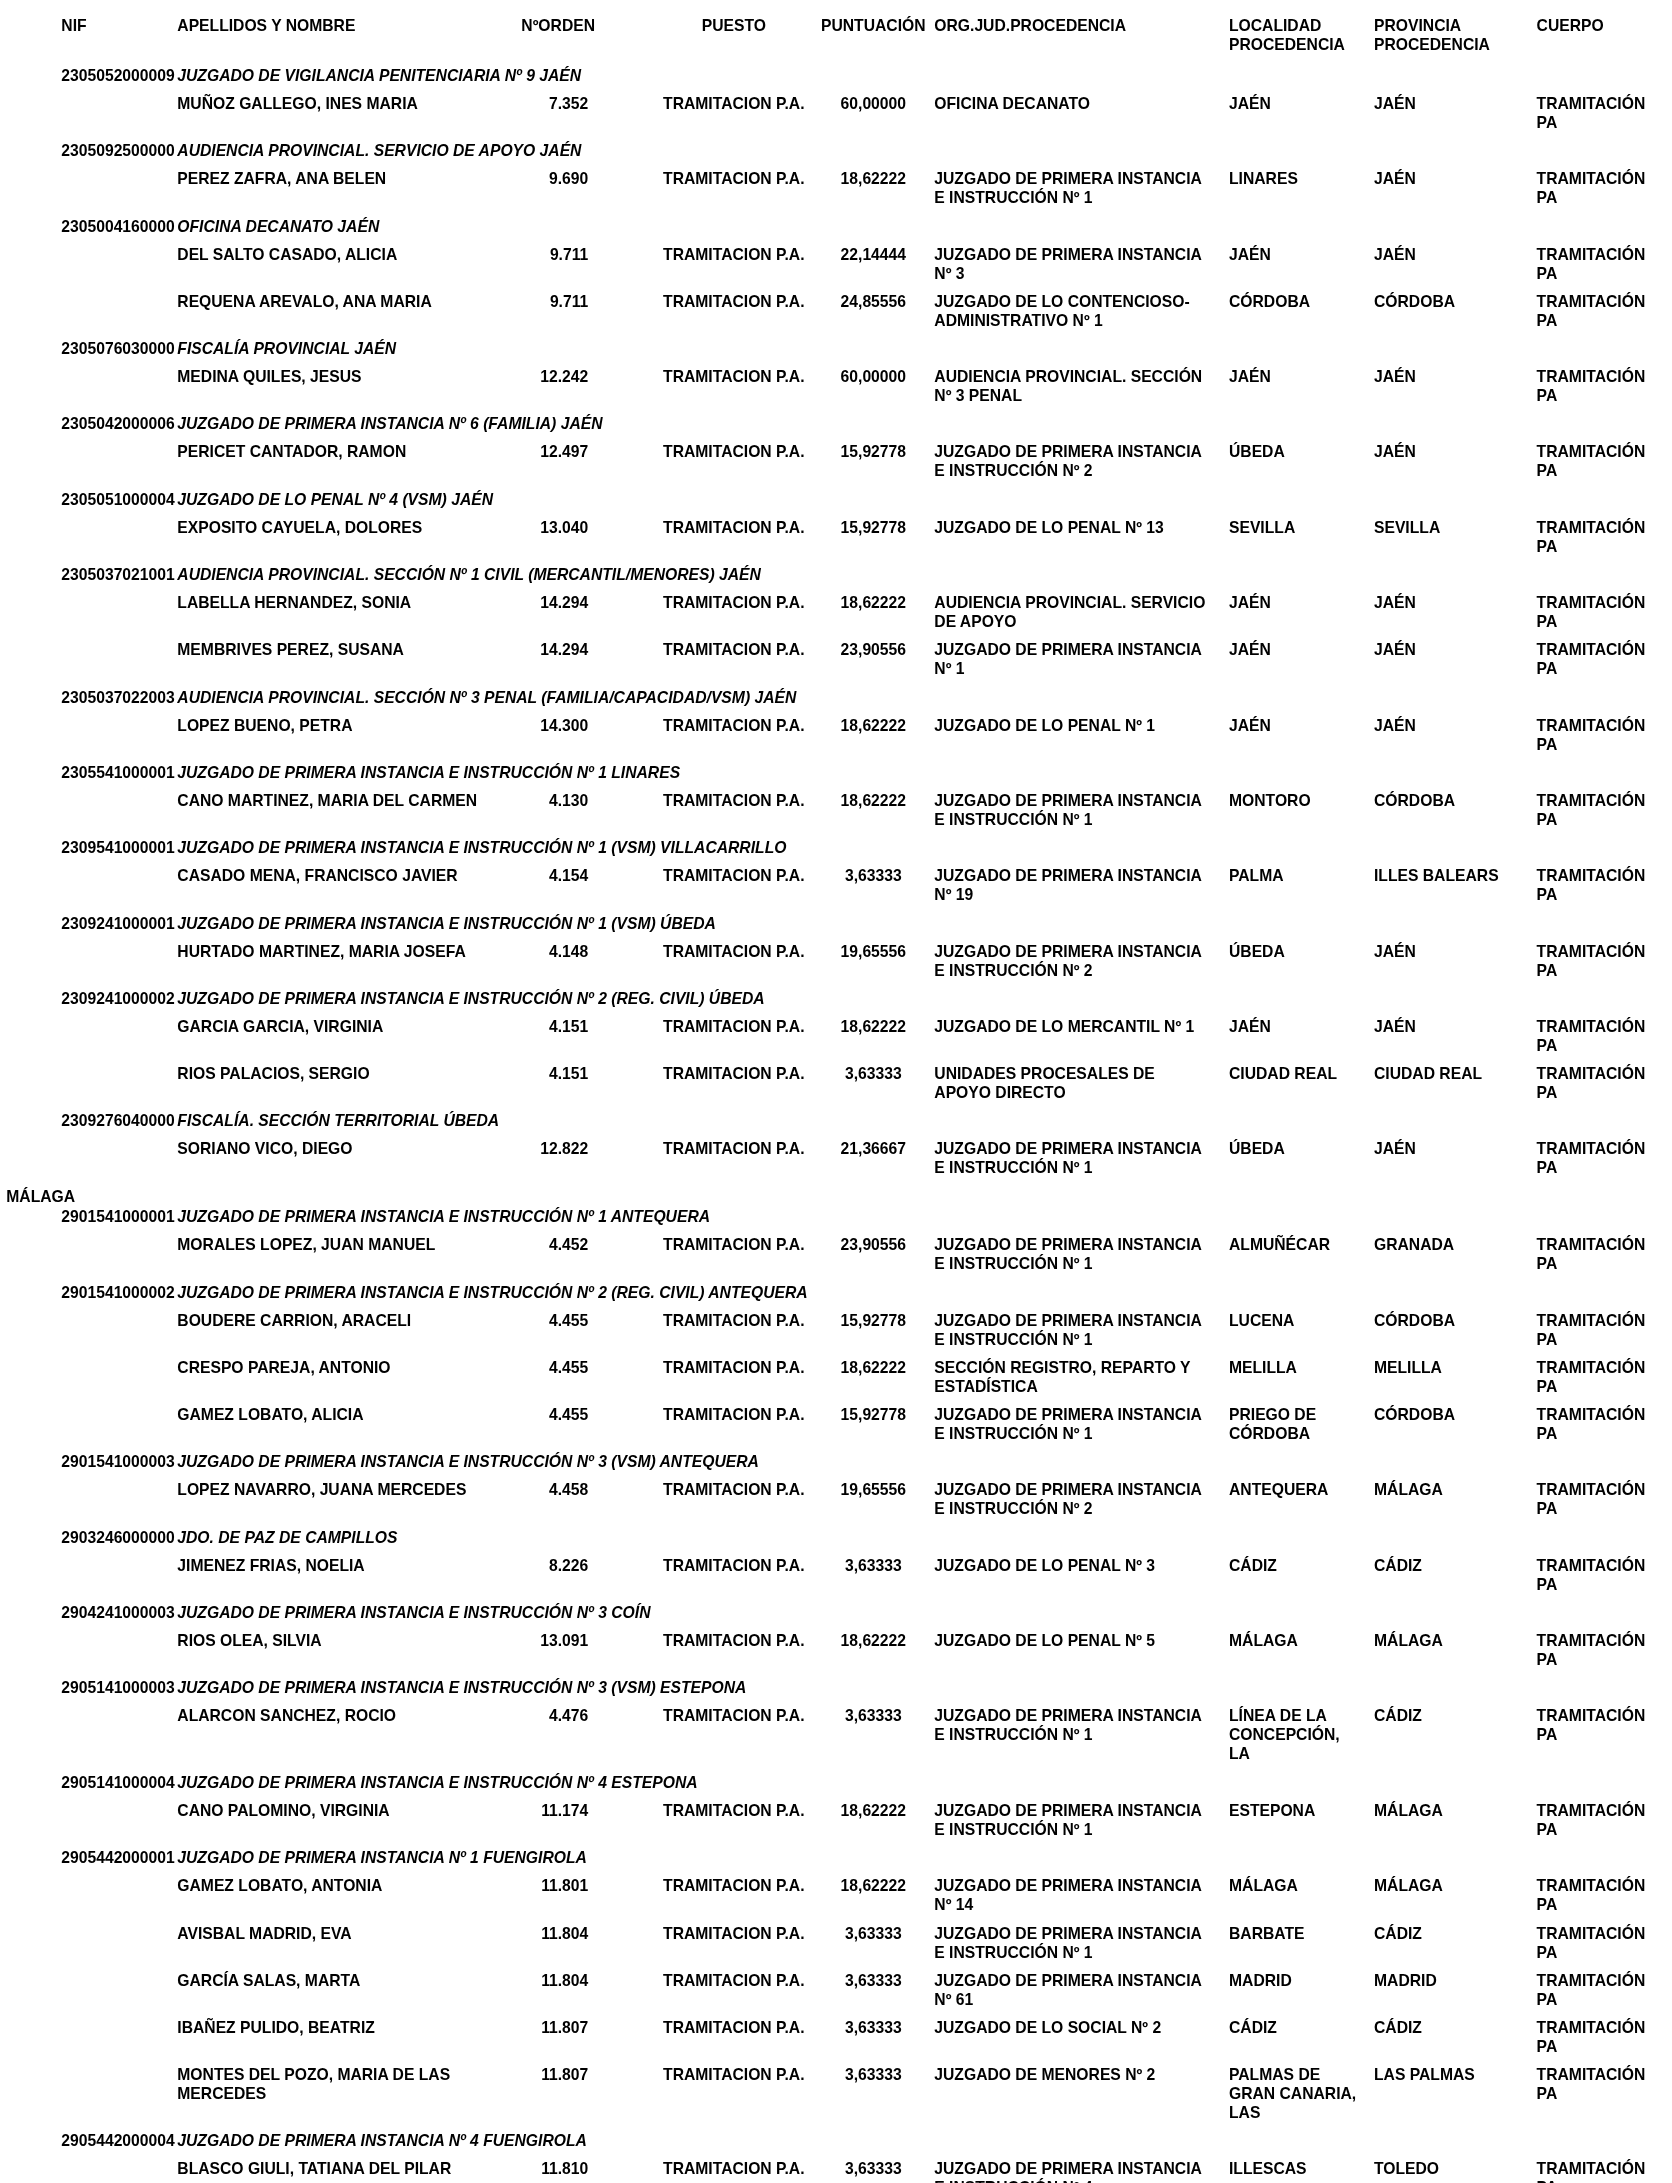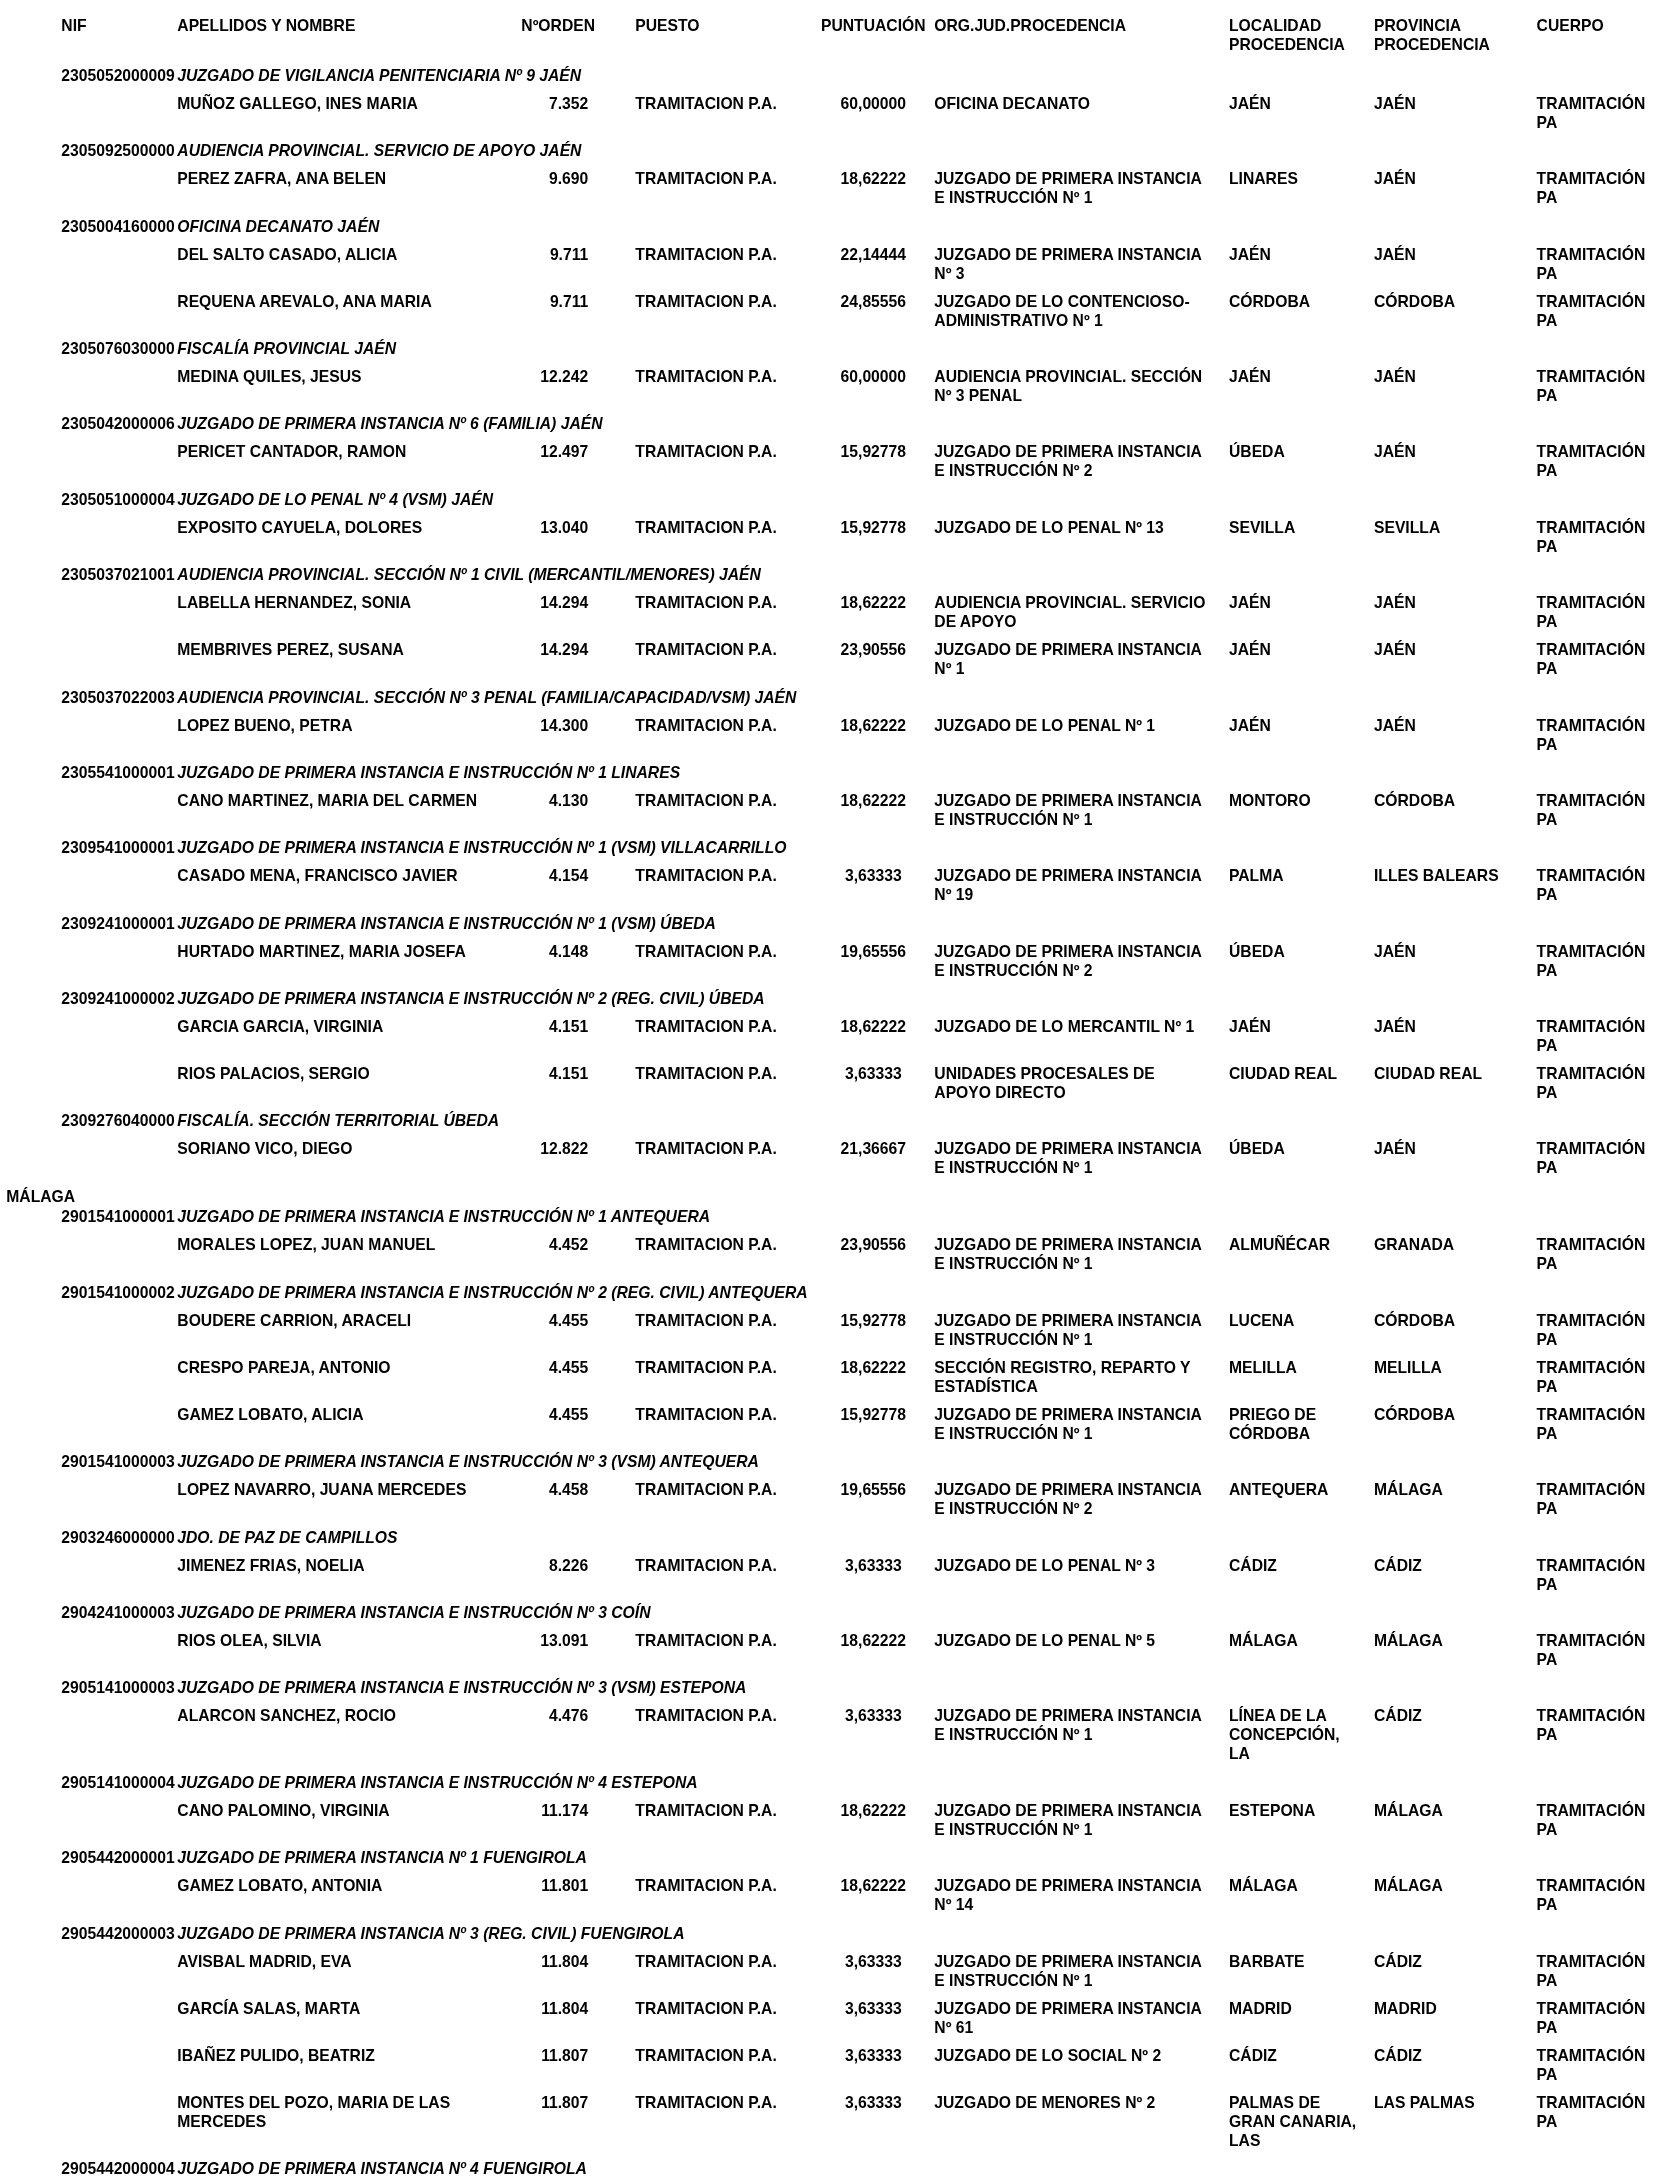--- a/index.html
+++ b/index.html
@@ -16,21 +16,21 @@
   .doc-title { font-weight: bold; }
   .row {
     display: grid;
     grid-template-columns: 116px 344px 67px 224px 122px 279px 145px 161px 126px;
     margin-left: 55px;
     align-items: start;
   }
   .header-row { font-weight: bold; margin-top: 7.9px; margin-bottom: 12px; }
   .cell { min-height: 19px; }
   .c2 { text-align: right; }
-  .c3 { padding-left: 47px; }
+  .c3 { padding-left: 67px; text-align: center; }
   .c4 { text-align: center; }
   .c5 { padding-left: 0; }
   .c6 { padding-left: 15.7px; }
   .c7 { padding-left: 15.7px; }
   .c8 { padding-left: 17.3px; }
   .group { margin-bottom: 9.4px; }
   .group-header { font-weight: bold; }
   .group-header .destino { grid-column: 2 / 10; font-style: italic; }
   .row.person { margin-top: 9px; font-weight: bold; }
   .province { font-weight: bold; margin: 4.7px 0 1.6px 0; }
@@ -458,24 +458,20 @@
           <div class="cell c2">11.801</div>
           <div class="cell c3">TRAMITACION P.A.</div>
           <div class="cell c4">18,62222</div>
           <div class="cell c5">JUZGADO DE PRIMERA INSTANCIA Nº 14</div>
           <div class="cell c6">MÁLAGA</div>
           <div class="cell c7">MÁLAGA</div>
           <div class="cell c8">TRAMITACIÓN PA</div>
         </div>
       </div>
       <div class="group">
-        <div class="row group-header">
-          <div class="cell c0 nif">2905442000003</div>
-          <div class="cell destino">JUZGADO DE PRIMERA INSTANCIA Nº 3 (REG. CIVIL) FUENGIROLA</div>
-        </div>
         <div class="row person">
           <div class="cell c0"></div>
           <div class="cell c1">AVISBAL MADRID, EVA</div>
           <div class="cell c2">11.804</div>
           <div class="cell c3">TRAMITACION P.A.</div>
           <div class="cell c4">3,63333</div>
           <div class="cell c5">JUZGADO DE PRIMERA INSTANCIA E INSTRUCCIÓN Nº 1</div>
           <div class="cell c6">BARBATE</div>
           <div class="cell c7">CÁDIZ</div>
           <div class="cell c8">TRAMITACIÓN PA</div>

